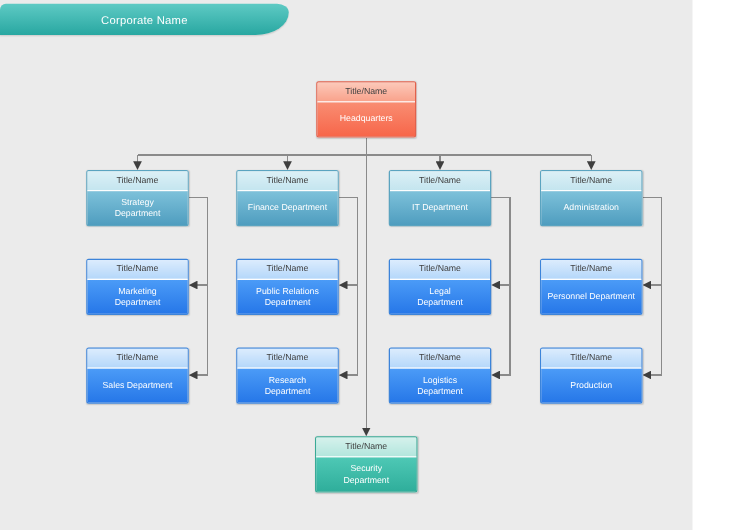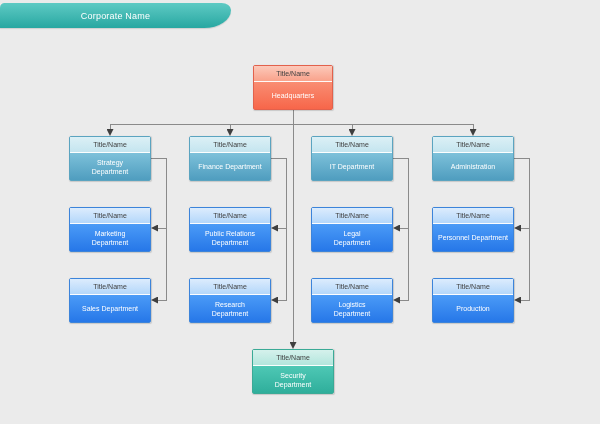--- a/index.html
+++ b/index.html
@@ -6,21 +6,21 @@
     --background:#ebebeb; --line:#8a8a8a; --arrow:#3f3f3f;
     --banner_top:#5ecac4; --banner_bottom:#28a7a1; --banner_text:#ffffff;
     --title_text:#3f3f3f; --body_text:#ffffff;
     --hq_border:#e2614c; --hq_head_top:#fcc9ba; --hq_head_bottom:#f9a28b; --hq_body_top:#f98d72; --hq_body_bottom:#f7664a;
     --l2_border:#5ba4c0; --l2_head_top:#dcf0f6; --l2_head_bottom:#c4e5ef; --l2_body_top:#7dc1da; --l2_body_bottom:#4f9dbf;
     --l3_border:#3c84da; --l3_head_top:#dcecfd; --l3_head_bottom:#b4d7fa; --l3_body_top:#4b9bf7; --l3_body_bottom:#2677e8;
     --sec_border:#3aaa96; --sec_head_top:#d5f1ec; --sec_head_bottom:#b3e6dd; --sec_body_top:#4ec8b5; --sec_body_bottom:#2fae9b;
   }
   html,body{margin:0;padding:0;}
   .canvas{
-    position:relative; width:600px; height:424px; overflow:hidden;
+    position:relative; width:554px; height:424px; overflow:hidden;
     background:var(--background);
     font-family:"Liberation Sans", sans-serif;
   }
   .banner{
     position:absolute; left:0; top:3px; width:231px; height:25px;
     background:linear-gradient(to bottom, var(--banner_top), var(--banner_bottom));
     border-top-left-radius:6px;
     border-top-right-radius:12px 9px;
     border-bottom-right-radius:34px 23px;
     display:flex; align-items:center; justify-content:center;

